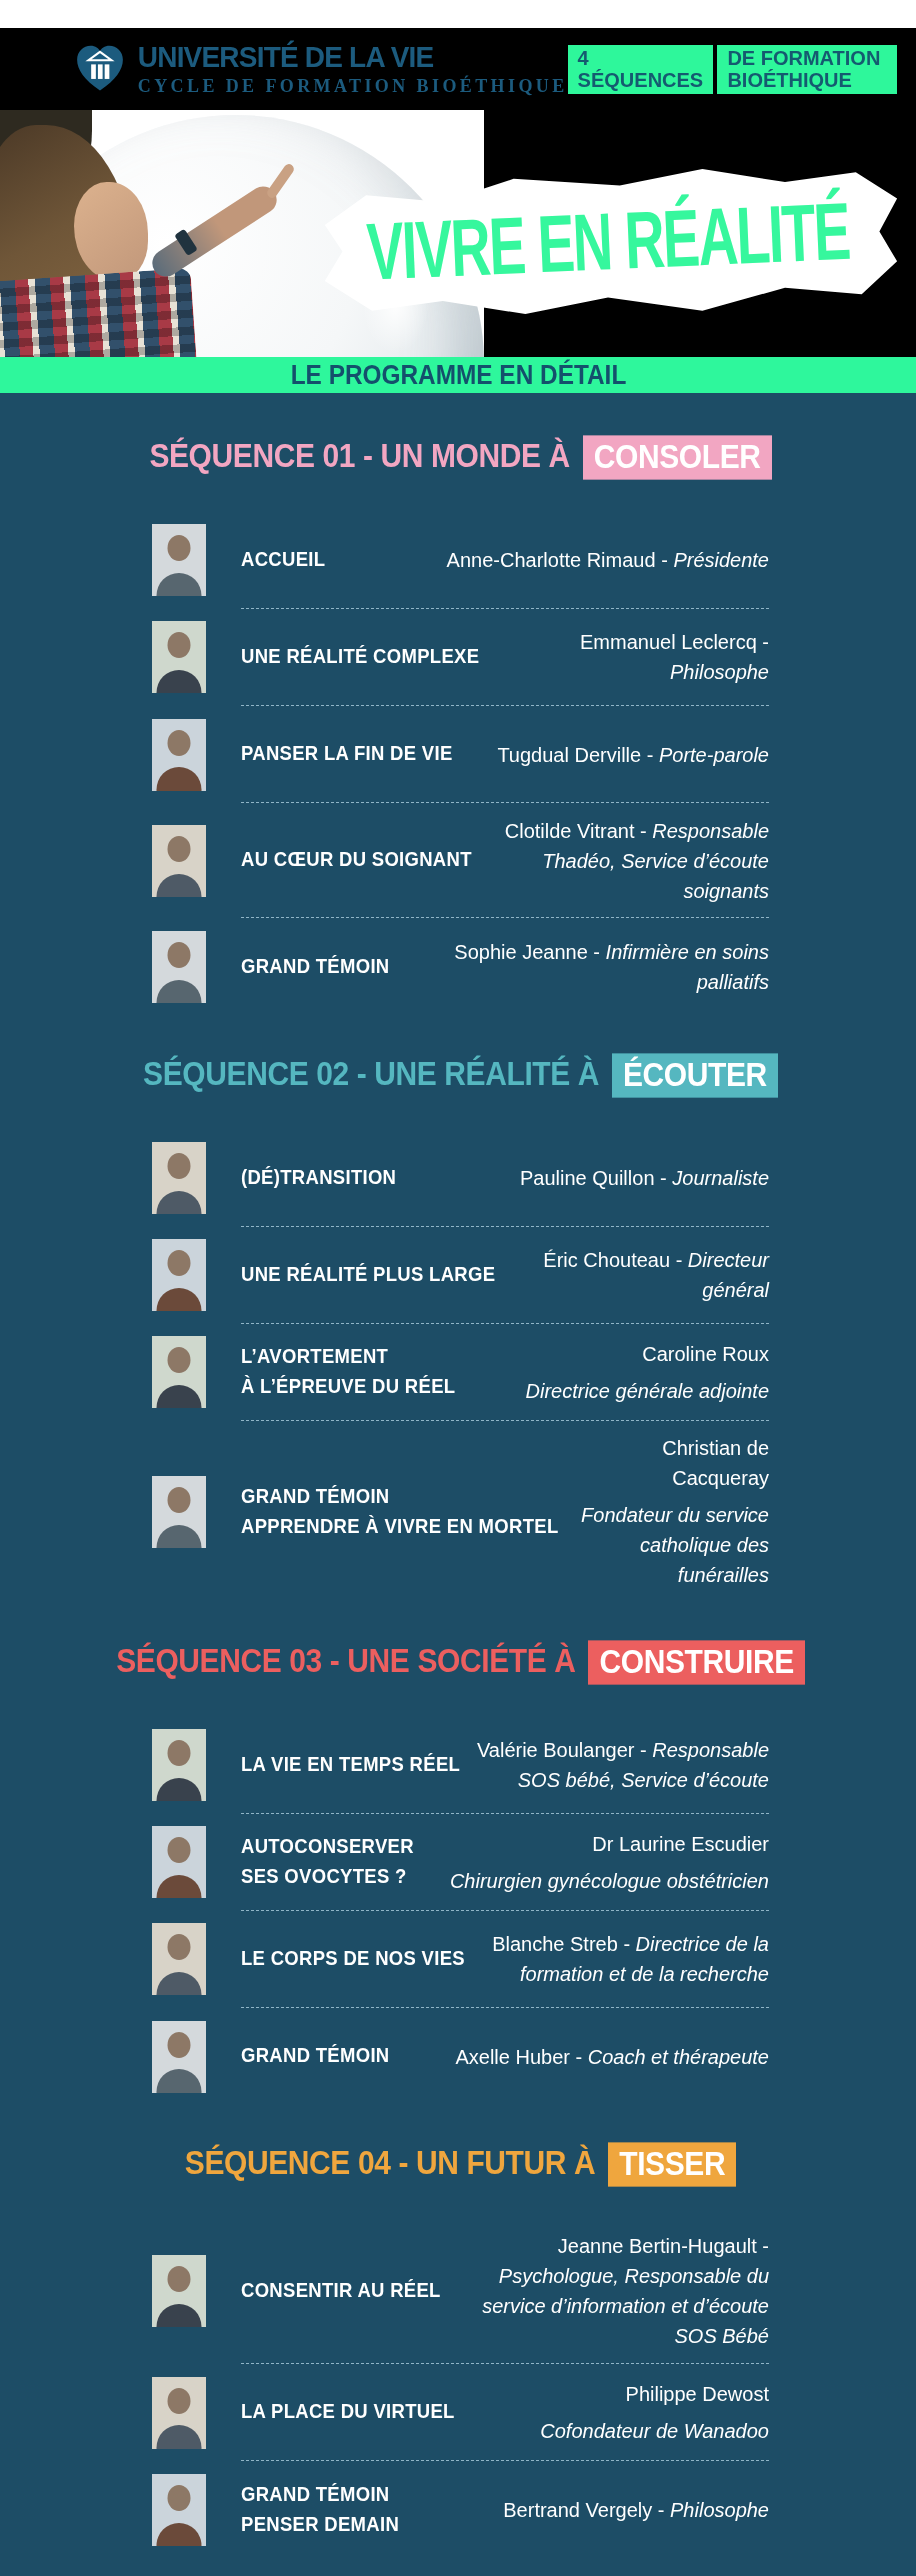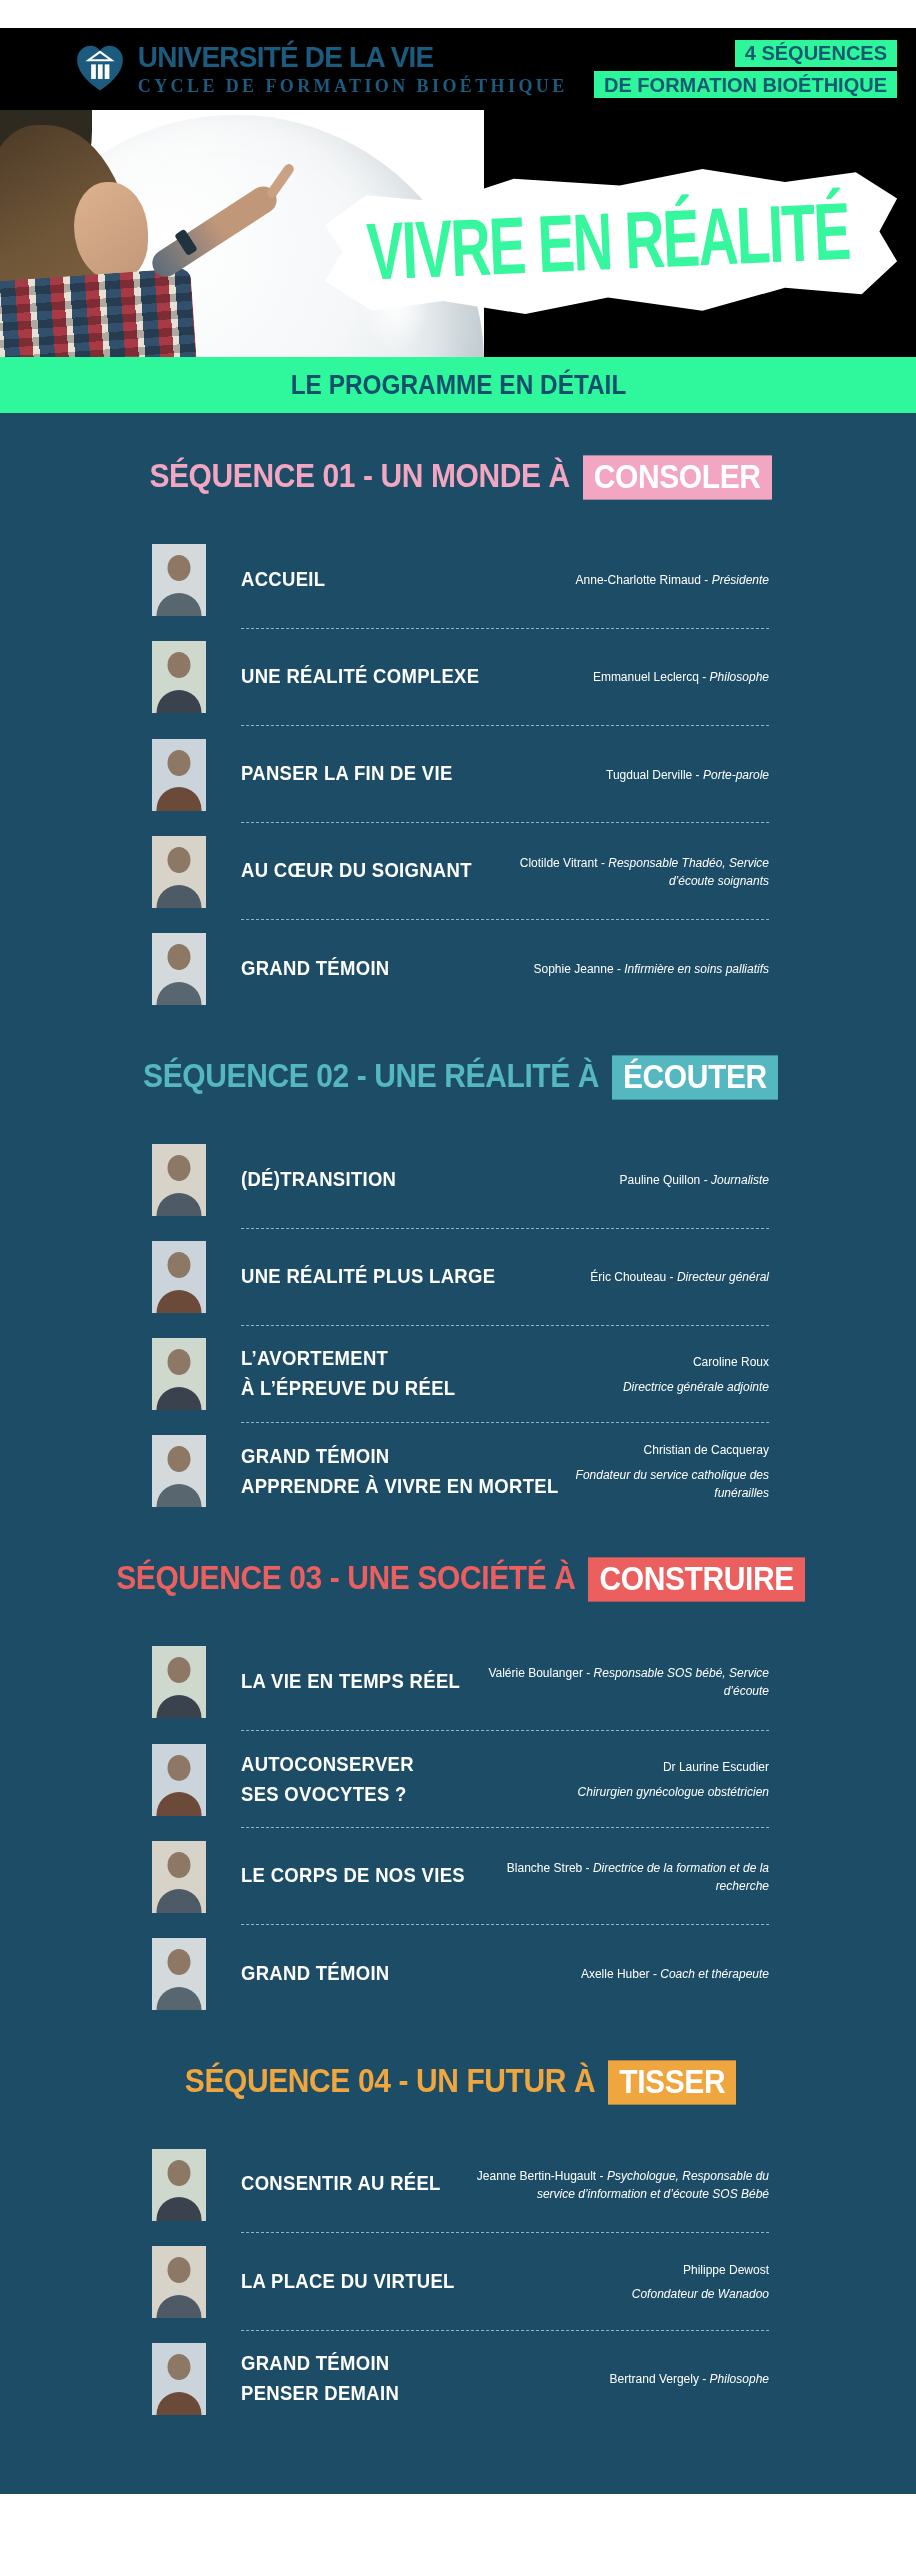--- a/index.html
+++ b/index.html
@@ -7,21 +7,21 @@
 
   
   .top-margin { height:28px; background:#ffffff; }
 
   
   .topbar { height:82px; background:#000000; display:flex; align-items:center; justify-content:space-between; padding:0 20px 0 74px; box-sizing:border-box; }
   .brand { display:flex; align-items:center; gap:11.8px; }
   .brand-text { display:flex; flex-direction:column; }
   .brand-title { color:#1C5B7E; font-weight:bold; font-size:28px; letter-spacing:-0.8px; transform:scaleY(1.08); transform-origin:left center; white-space:nowrap; }
   .brand-sub { color:#1C5B7E; font-family:"Liberation Serif", serif; font-weight:bold; font-size:18px; letter-spacing:3.4px; margin-top:3.4px; white-space:nowrap; }
-  .badges { display:flex; flex-direction:column; align-items:flex-end; gap:4.2px; }
+  .badges { display:flex; flex-direction:row; align-items:flex-end; gap:4.2px; }
   .badge { background:#2EF79B; color:#155A70; font-weight:bold; font-size:20px; letter-spacing:0; padding:2.5px 10px; line-height:1.1; }
 
   
   .hero { position:relative; height:247px; background:#000000; overflow:hidden; }
   .hero-photo { position:absolute; left:0; top:0; width:484px; height:247px; background:#ffffff; overflow:hidden; }
   .bubble { position:absolute; left:-12.6px; top:5px; width:497px; height:497px; border-radius:50%;
       background: radial-gradient(circle at 36% 26%, #ffffff 0%, #f5f7f8 40%, #e3e9ec 65%, #cdd7db 85%, #b3bfc5 100%);
       box-shadow: inset -18.5px -25px 59px rgba(110,130,142,.40), inset 13.5px 17px 42px rgba(255,255,255,.95); }
   .bubble-hl { position:absolute; left:362px; top:143px; width:67px; height:101px; border-radius:50%;
       background: radial-gradient(ellipse at center, rgba(255,255,255,.95), rgba(255,255,255,0) 70%); }
@@ -37,42 +37,42 @@
   .watch { position:absolute; left:180px; top:120px; width:11.8px; height:25px; background:#20333f; border-radius:3.4px; transform:rotate(-33deg); }
 
   .hero-title-wrap { position:absolute; left:313px; top:49px; width:590px; height:165px; }
   .brush { position:absolute; left:0; top:0; width:100%; height:100%; background:#ffffff;
       clip-path: polygon(2% 40%, 9% 22%, 22% 26%, 34% 12%, 52% 16%, 66% 6%, 80% 14%, 92% 8%, 99% 24%, 96% 44%, 99% 62%, 93% 82%, 80% 78%, 66% 92%, 50% 84%, 36% 94%, 22% 86%, 10% 92%, 2% 74%, 5% 56%); }
   .hero-title { position:absolute; left:0; top:0; width:100%; height:100%; display:flex; align-items:center; justify-content:center;
       color:#36F79D; font-size:77px; font-weight:bold; letter-spacing:-2.5px; white-space:nowrap;
       transform:rotate(-2.5deg) scale(.72,1.05); }
 
   
-  .prog-banner { height:56px; background:#2EF79C; display:flex; align-items:center; justify-content:center; }
+  .prog-banner { height:36px; background:#2EF79C; display:flex; align-items:center; justify-content:center; }
   .prog-banner span { color:#14506C; font-weight:bold; font-size:24.4px; letter-spacing:0; transform:scaleY(1.1); }
 
   
   .content { background:#1D4D66; padding:5px 148px 66px 152px; }
   .seq-header { text-align:center; font-weight:bold; font-size:30px; letter-spacing:-0.4px; margin:39px -76px 34px -76px; white-space:nowrap; transform:scaleY(1.08); }
   .seq-header .hl { color:#ffffff; padding:2.5px 11px 4.2px; display:inline-block; margin-left:5px; }
   .c-pink  { color:#F2A6C2; } .bg-pink  { background:#F2A6C2; }
   .c-teal  { color:#55B7C0; } .bg-teal  { background:#55B7C0; }
   .c-coral { color:#EC5F5F; } .bg-coral { background:#EC5F5F; }
   .c-gold  { color:#EFA63E; } .bg-gold  { background:#EFA63E; }
 
   .row { display:flex; align-items:center; position:relative; padding:12.6px 0; min-height:74px; box-sizing:border-box; }
   .rows .row:not(:last-child)::after { content:""; position:absolute; left:89px; right:0; bottom:0; border-top:1.7px dashed rgba(165,200,216,.85); }
   .photo { width:54px; height:72px; flex:none; margin-right:35px; position:relative; overflow:hidden; background:#d4d9dc; }
   .photo::before { content:""; position:absolute; top:11px; left:50%; transform:translateX(-50%); width:23px; height:26px; border-radius:50%; background:#8d7866; }
   .photo::after { content:""; position:absolute; bottom:-6.7px; left:50%; transform:translateX(-50%); width:45px; height:30px; border-radius:23px 23px 0 0; background:#57666f; }
   .ph-b { background:#cfd8cd; } .ph-b::after { background:#39424d; }
   .ph-c { background:#cbd4db; } .ph-c::after { background:#6b4a3a; }
   .ph-d { background:#d8d3c8; } .ph-d::after { background:#4e5a66; }
   .row-title { font-weight:bold; color:#ffffff; font-size:18.5px; letter-spacing:0.3px; line-height:1.45; white-space:pre-line; transform:scaleY(1.08); transform-origin:left center; }
-  .speaker { flex:1; text-align:right; color:#ffffff; font-size:12px; line-height:1.5; padding-left:15px; }
+  .speaker { flex:1; text-align:right; color:#ffffff; font-size:20px; line-height:1.5; padding-left:15px; }
   .speaker em { font-style:italic; }
   .speaker.stacked .sp-name { display:block; margin-bottom:6.7px; }
 </style>
 </head>
 <body>
 
 <div class="poster">
   <div class="top-margin"></div>
 
   <div class="topbar">

